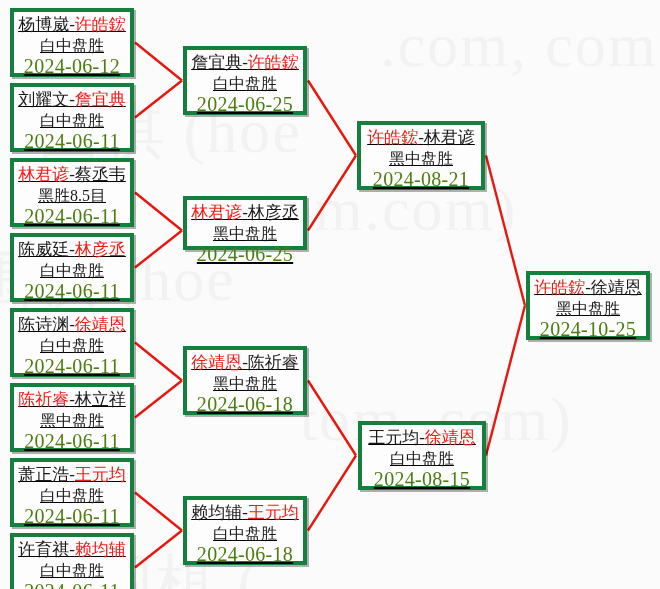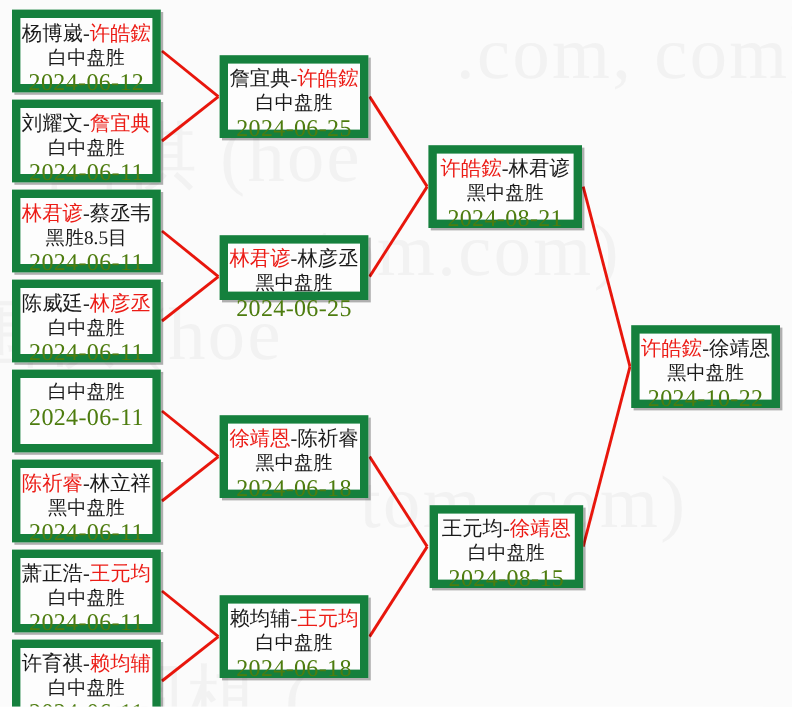--- a/index.html
+++ b/index.html
@@ -49,24 +49,25 @@
     pointer-events: none;
   }
   #lines line { stroke: #e8160c; stroke-width: 2.4; }
 
   
   .match {
     position: absolute;
     z-index: 2;
     box-sizing: border-box;
     background: #fdfdfd;
-    border: 7px solid #15803d;
+    border: 4px solid #15803d;
     box-shadow: 2px 2px 0 rgba(0,0,0,0.30);
     text-align: center;
     padding-top: 2px;
+    text-decoration: underline;
   }
   .players {
     font-size: 17px;
     line-height: 21px;
     white-space: nowrap;
     color: #1a1a1a;
   }
   .players .w { color: #ec1c16; }
   .players .l { color: #1a1a1a; }
   .players .dash { color: #1a1a1a; }
@@ -131,20 +132,21 @@
         <div class="players"><span class="w">林君谚</span><span class="dash">-</span><span class="l">蔡丞韦</span></div>
         <div class="result">黑胜8.5目</div>
         <div class="date">2024-06-11</div>
       </div>
       <div class="match" style="left: 10px; top: 233px; width: 124px; height: 69px;">
         <div class="players"><span class="l">陈威廷</span><span class="dash">-</span><span class="w">林彦丞</span></div>
         <div class="result">白中盘胜</div>
         <div class="date">2024-06-11</div>
       </div>
       <div class="match" style="left: 10px; top: 308px; width: 124px; height: 69px;">
+        <div class="players"><span class="l">陈诗渊</span><span class="dash">-</span><span class="w">徐靖恩</span></div>
         <div class="result">白中盘胜</div>
         <div class="date">2024-06-11</div>
       </div>
       <div class="match" style="left: 10px; top: 383px; width: 124px; height: 69px;">
         <div class="players"><span class="w">陈祈睿</span><span class="dash">-</span><span class="l">林立祥</span></div>
         <div class="result">黑中盘胜</div>
         <div class="date">2024-06-11</div>
       </div>
       <div class="match" style="left: 10px; top: 458px; width: 124px; height: 69px;">
         <div class="players"><span class="l">萧正浩</span><span class="dash">-</span><span class="w">王元均</span></div>
@@ -182,17 +184,17 @@
         <div class="date">2024-08-21</div>
       </div>
       <div class="match" style="left: 358px; top: 421px; width: 128px; height: 69px;">
         <div class="players"><span class="l">王元均</span><span class="dash">-</span><span class="w">徐靖恩</span></div>
         <div class="result">白中盘胜</div>
         <div class="date">2024-08-15</div>
       </div>
       <div class="match" style="left: 526px; top: 271px; width: 124px; height: 69px;">
         <div class="players"><span class="w">许皓鋐</span><span class="dash">-</span><span class="l">徐靖恩</span></div>
         <div class="result">黑中盘胜</div>
-        <div class="date">2024-10-22</div>
+        <div class="date">2024-10-25</div>
       </div>
     </div>
 
 </div>
 
 </body></html>

